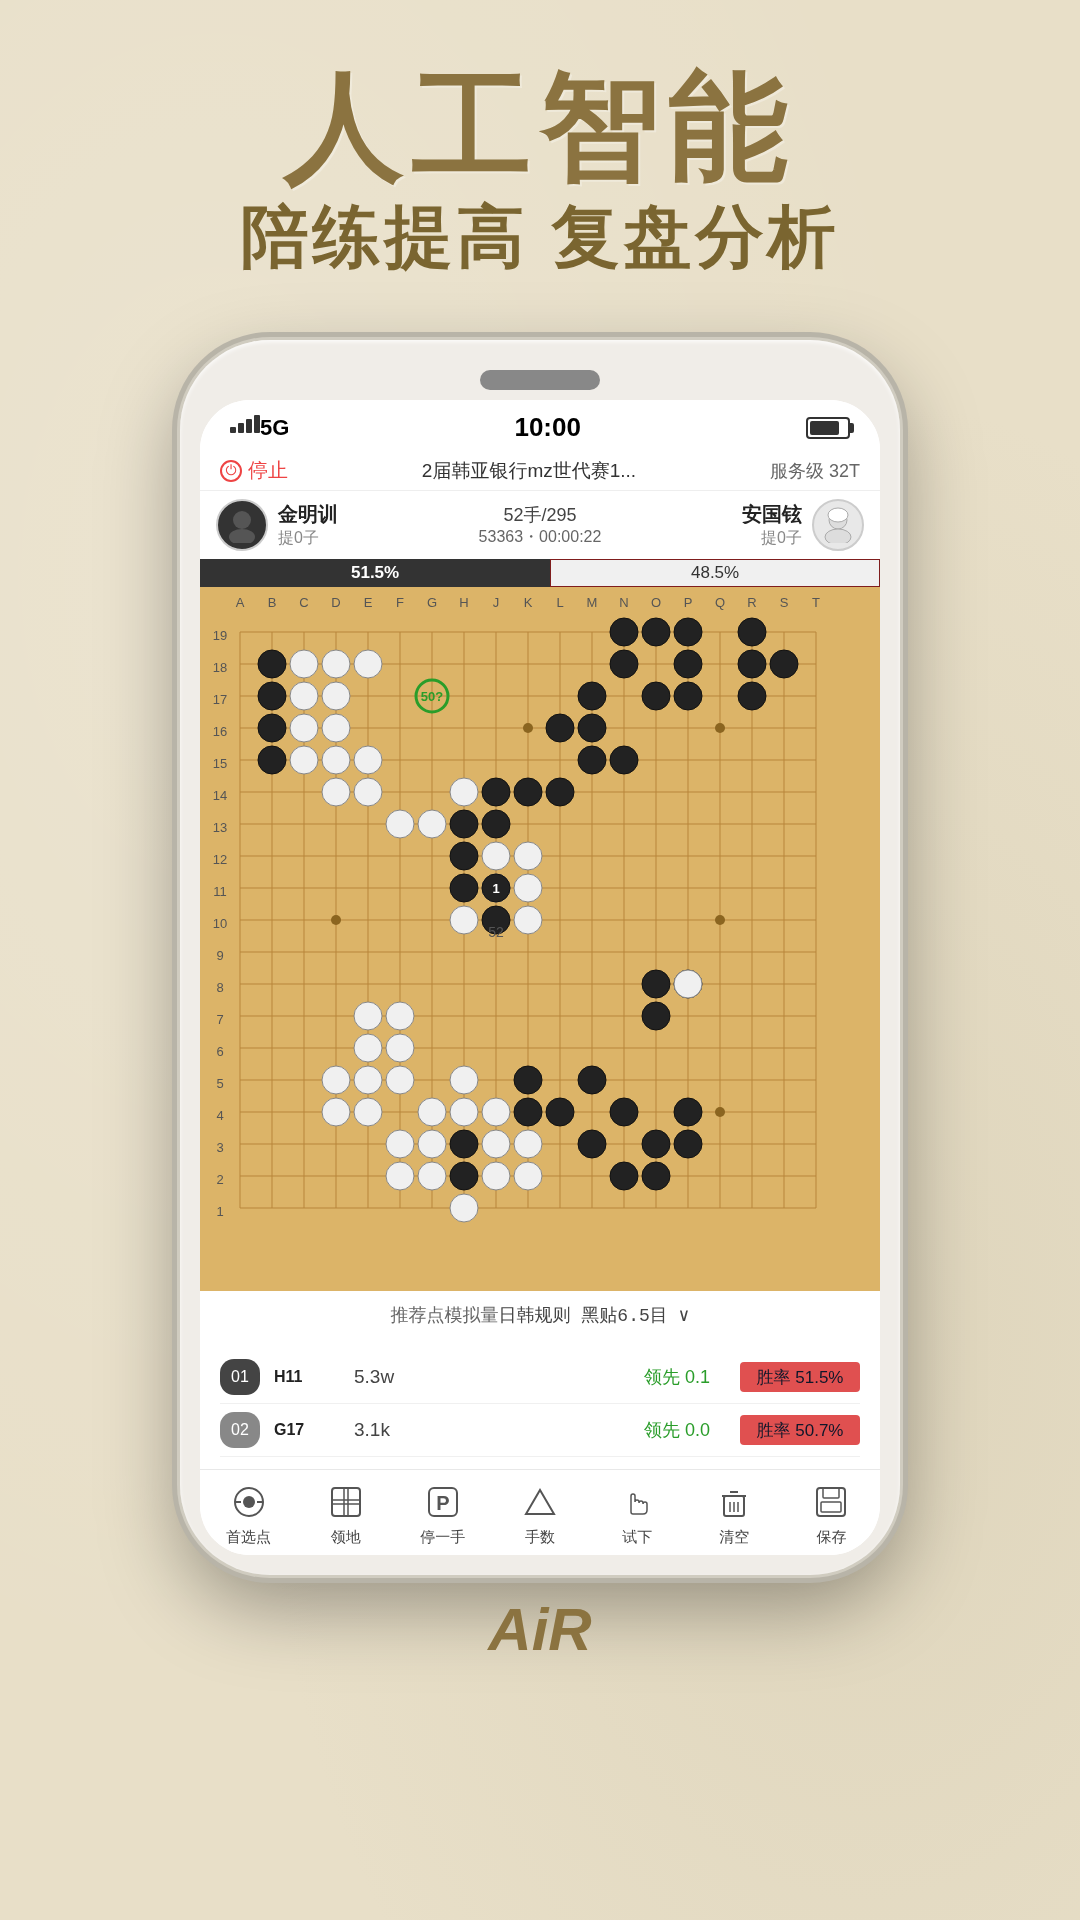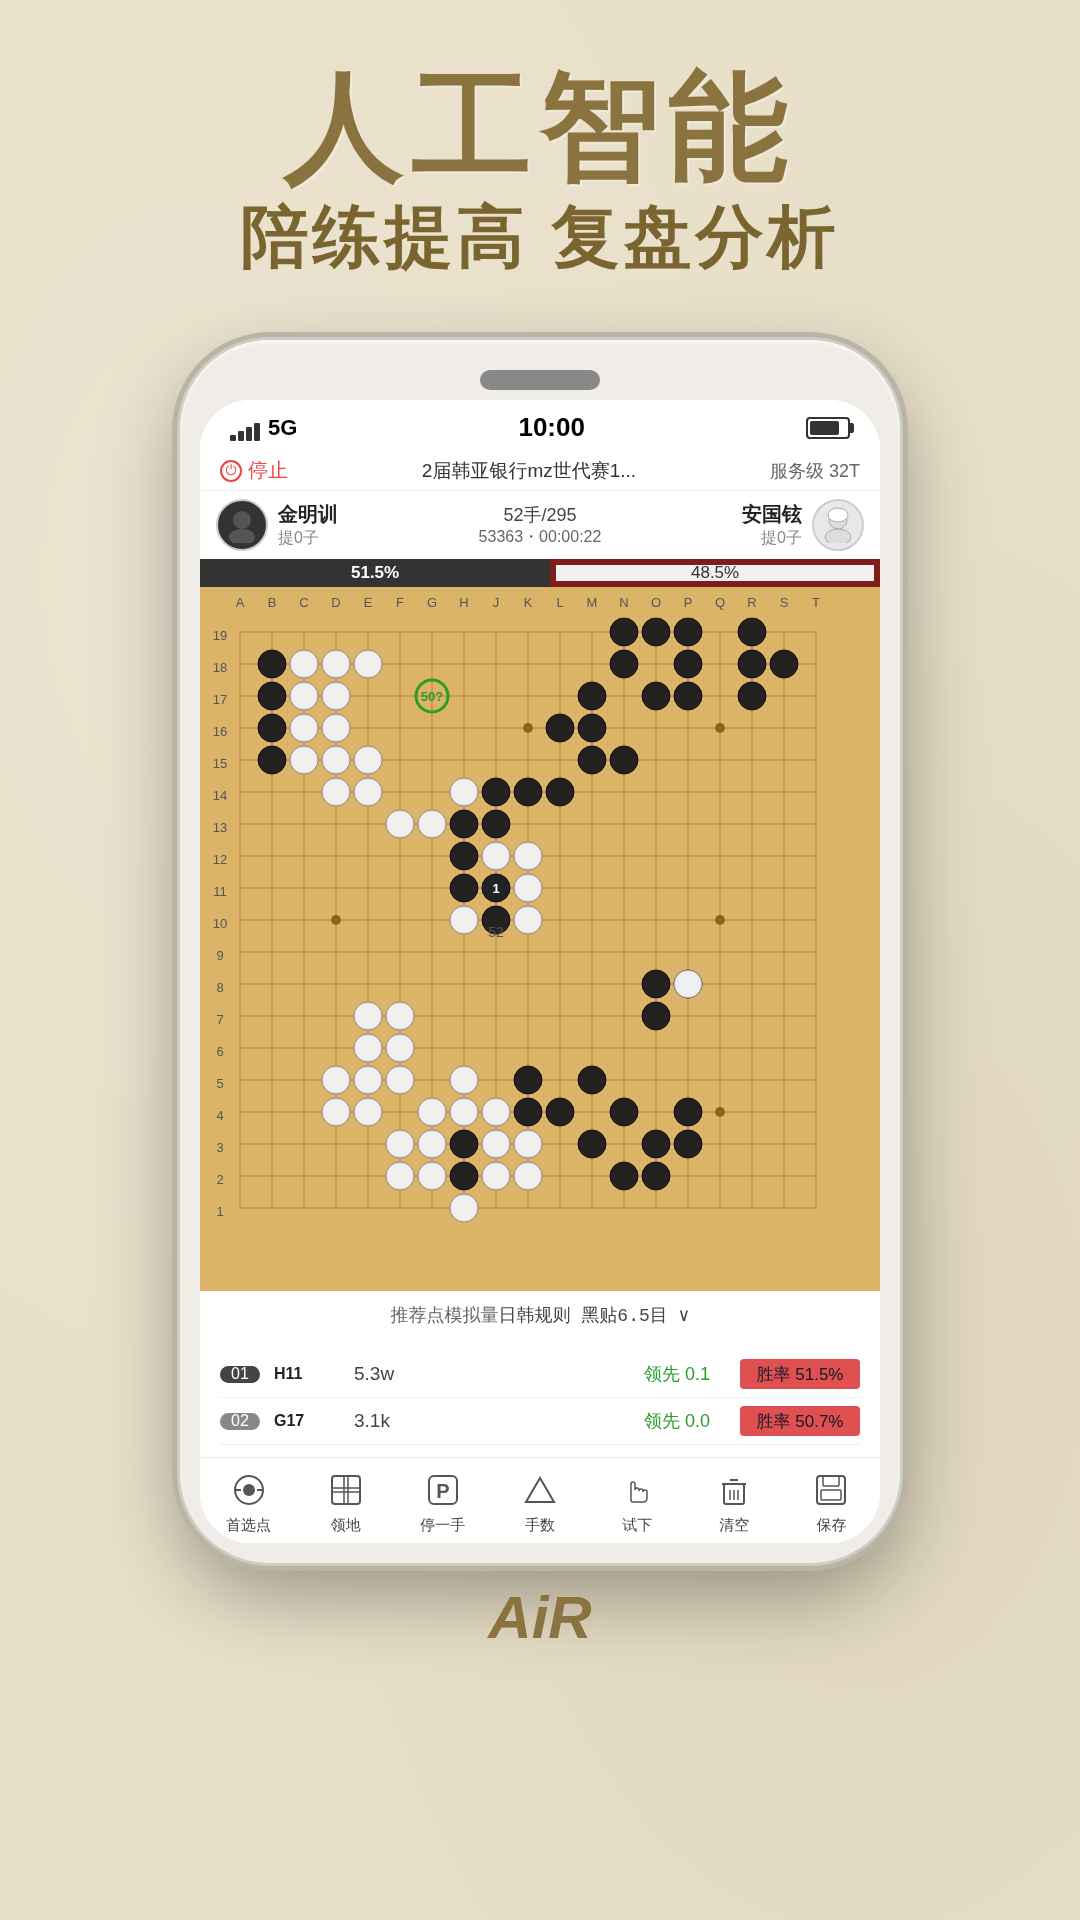--- a/index.html
+++ b/index.html
@@ -88,22 +88,21 @@
     
     .status-bar {
       display: flex;
       align-items: center;
       justify-content: space-between;
       padding: 12px 30px 8px;
       background: #fff;
     }
     .status-signal {
       display: flex;
-      align-items: flex-end;
-      gap: 8px;
+      align-items: flex-start;
       font-size: 22px;
       font-weight: 600;
     }
     .signal-bars {
       display: flex;
       align-items: flex-end;
       gap: 2px;
     }
     .signal-bar {
       width: 6px;
@@ -265,21 +264,21 @@
     .progress-white {
       height: 28px;
       background: #f0f0f0;
       flex: 1;
       display: flex;
       align-items: center;
       justify-content: center;
       color: #333;
       font-size: 17px;
       font-weight: 500;
-      border: 6px solid #7f1d1d;
+      border: 1px solid #7f1d1d;
     }
 
     
     .board-container {
       background: #dcb468;
       position: relative;
       width: 100%;
       overflow: hidden;
     }
 
@@ -304,21 +303,21 @@
       color: #444;
     }
     .analysis-row {
       display: flex;
       align-items: center;
       padding: 8px 0;
       border-bottom: 1px solid #f0f0f0;
     }
     .analysis-rank {
       width: 40px;
-      height: 17px;
+      height: 36px;
       border-radius: 14px;
       background: #555;
       color: #fff;
       font-size: 16px;
       display: flex;
       align-items: center;
       justify-content: center;
       margin-right: 14px;
       flex-shrink: 0;
     }

